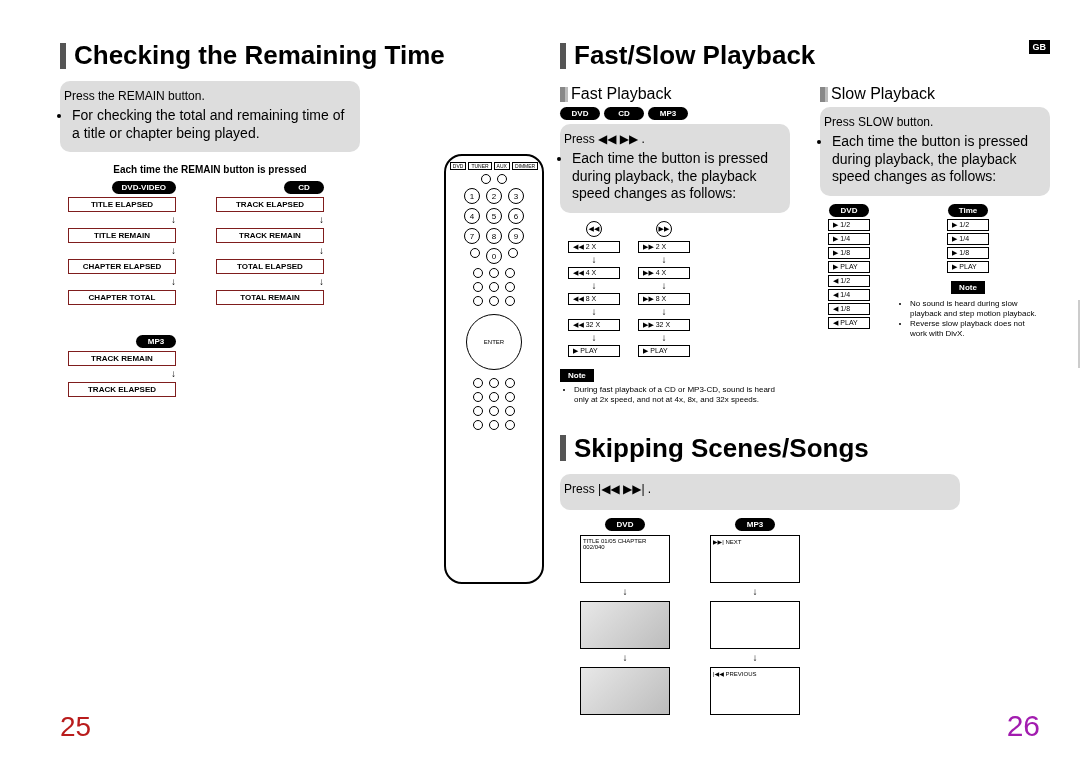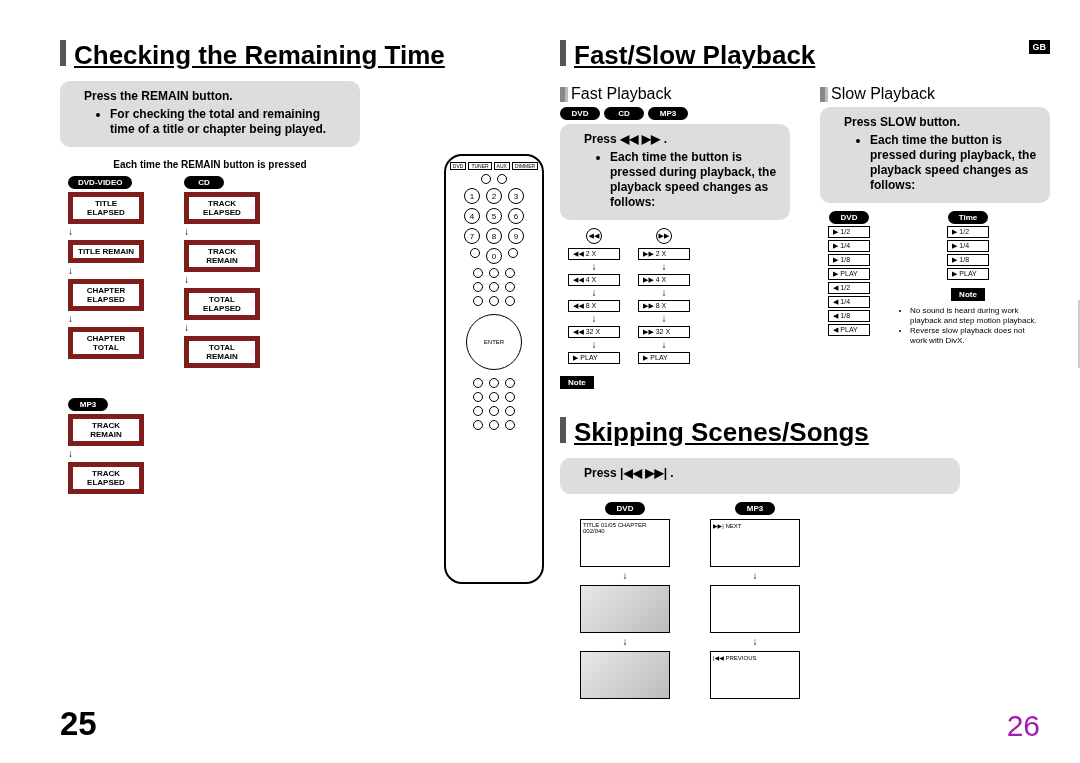--- a/index.html
+++ b/index.html
@@ -18,24 +18,23 @@
     height: 680px;
   }
   .page-left { left: 60px; }
   .page-right { left: 560px; }
 
   .heading {
     font-size: 26px;
     font-weight: bold;
     color: #000;
     display: flex;
-    align-items: flex-start;
+    align-items: center;
     gap: 8px;
     margin-bottom: 10px;
-    text-decoration: underline;
   }
   .heading::before {
     content: "";
     display: inline-block;
     width: 6px;
     height: 26px;
     background: #555;
   }
   .heading.second { margin-top: 28px; }
 
@@ -56,53 +55,52 @@
     background: #888;
     box-shadow: 3px 0 0 #bbb;
   }
 
   .sub-row { display: flex; gap: 30px; }
   .sub-col { flex: 1; }
 
   .graybox {
     background: #ddd;
     border-radius: 10px;
-    padding: 8px 12px 10px 24px;
+    padding: 8px 12px 10px 4px;
     font-size: 11px;
     color: #000;
-    font-weight: bold;
   }
   .graybox .lead { font-size: 12px; margin-bottom: 4px; }
-  .graybox ul { list-style: disc; margin-left: 26px; font-size: 12px; line-height: 1.25; }
+  .graybox ul { list-style: disc; margin-left: 8px; font-size: 14px; line-height: 1.25; }
 
   .boxes-label {
     text-align: center;
     font-size: 10px;
     font-weight: bold;
     margin: 12px 0 6px 0;
   }
 
   .flow-group { display: flex; gap: 40px; justify-content: flex-start; margin-left: 8px; }
-  .flow-col { display: flex; flex-direction: column; align-items: flex-start; gap: 3px; }
+  .flow-col { display: flex; flex-direction: column; align-items: flex-end; gap: 3px; }
   .pill {
     background: #000; color: #fff;
     border-radius: 10px;
     padding: 2px 10px;
     font-size: 8px;
     font-weight: bold;
     text-align: center;
     min-width: 40px;
   }
   .modebox {
-    border: 5px solid #7f1d1d;
+    border: 1px solid #7f1d1d;
     font-size: 8px;
     font-weight: bold;
     padding: 2px 4px;
     text-align: center;
-    width: 76px;
+    width: 108px;
     background: #fff;
   }
   .darrow { font-size: 10px; line-height: 1; }
 
   .remote {
     position: absolute;
     top: 114px;
     right: 6px;
     width: 100px;
     height: 430px;
@@ -156,21 +154,21 @@
     width: 90px; height: 48px;
     border: 1px solid #000;
     background: linear-gradient(135deg,#e8e8e8,#bcbcbc);
     position: relative;
   }
   .thumb.text { background:#fff; font-size:6px; padding:2px; overflow:hidden; }
 
   .pagenum-left {
     position: absolute;
     left: 60px; bottom: 20px;
-    font-size: 33px; font-weight: 700; color:#000000;
+    font-size: 28px; font-weight: 400; color:#b91c1c;
   }
   .pagenum-right {
     position: absolute;
     right: 40px; bottom: 20px;
     font-size: 30px; font-weight: 400; color:#a21caf;
   }
 
   .icon-glyph { font-family: Arial, sans-serif; }
 </style>
 </head>
@@ -342,20 +340,23 @@
           <div class="darrow">↓</div>
           <div class="speedbox">▶▶ 8 X</div>
           <div class="darrow">↓</div>
           <div class="speedbox">▶▶ 32 X</div>
           <div class="darrow">↓</div>
           <div class="speedbox">▶ PLAY</div>
         </div>
       </div>
 
       <div class="notepill">Note</div>
+      <ul class="note-ul">
+          <li>During fast playback of a CD or MP3-CD, sound is heard only at 2x speed, and not at 4x, 8x, and 32x speeds.</li>
+        </ul>
     </div>
 
     <div class="sub-col">
       <div class="subheading" style="margin-top:4px;">
         <span>Slow Playback</span>
       </div>
       <div class="graybox">
         <div class="lead">Press SLOW button.</div>
         <ul>
             <li>Each time the button is pressed during playback, the playback speed changes as follows:</li>
@@ -375,21 +376,21 @@
           <div class="speedbox" style="width:42px;">◀ PLAY</div>
         </div>
         <div class="speed-col">
           <div class="pill">Time</div>
           <div class="speedbox" style="width:42px;">▶ 1/2</div>
           <div class="speedbox" style="width:42px;">▶ 1/4</div>
           <div class="speedbox" style="width:42px;">▶ 1/8</div>
           <div class="speedbox" style="width:42px;">▶ PLAY</div>
           <div class="notepill">Note</div>
           <ul class="note-ul" style="width:130px;">
-            <li>No sound is heard during work playback and step motion playback.</li>
+            <li>No sound is heard during slow playback and step motion playback.</li>
             <li>Reverse slow playback does not work with DivX.</li>
           </ul>
         </div>
       </div>
     </div>
   </div>
 
   <div class="heading second">
     <span>Skipping Scenes/Songs</span>
   </div>

